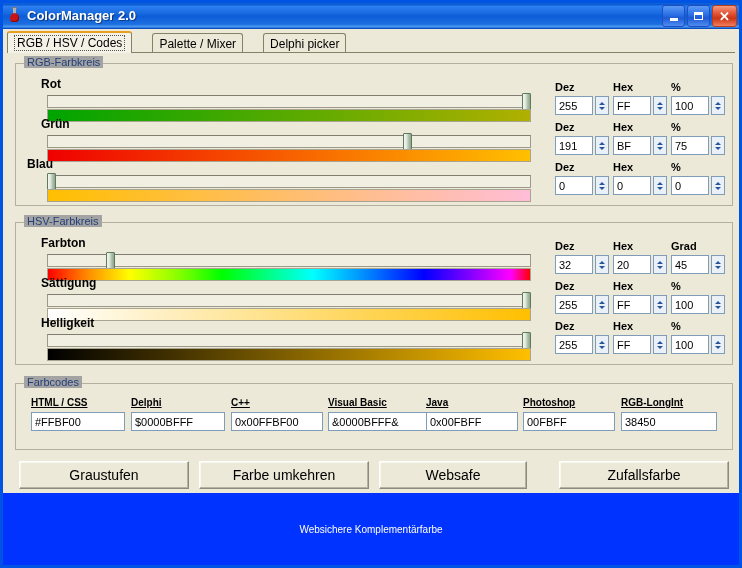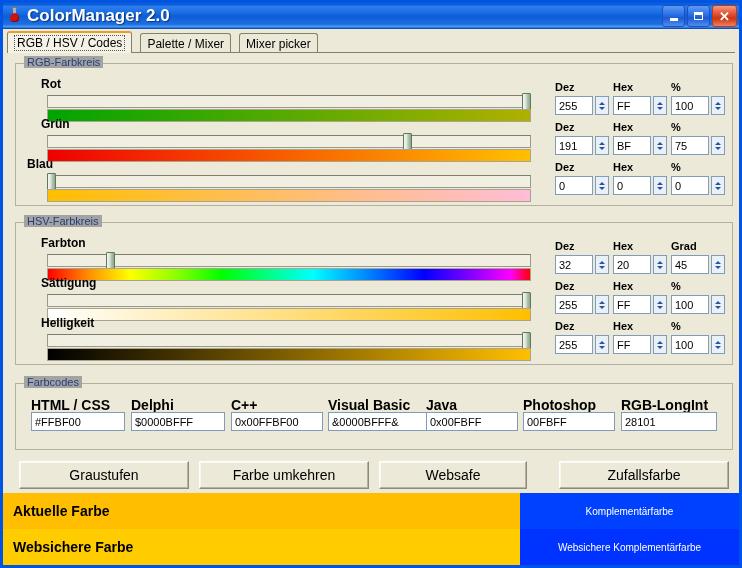--- a/index.html
+++ b/index.html
@@ -30,21 +30,21 @@
     background:#c81414;border-radius:50% 50% 50% 50%/60% 60% 40% 40%;
     box-shadow:inset -1px -1px 0 #8a0a0a;
   }
   .tb-icon .flask-neck{
     position:absolute;left:7px;top:1px;width:3px;height:7px;background:#b0b0b0;
   }
   .tb-icon .flask-cap{
     position:absolute;left:6px;top:0px;width:5px;height:2px;background:#7a7a7a;
   }
   .tb-title{
-    color:#fff;font-size:17px;font-weight:bold;
+    color:#fff;font-size:13px;font-weight:bold;
     text-shadow:1px 1px 1px rgba(0,0,0,.45);
     letter-spacing:0px;white-space:nowrap;
   }
   .tb-buttons{
     position:absolute;right:2px;top:2px;display:flex;gap:2px;
   }
   .tb-btn{
     width:21px;height:20px;border-radius:3px;
     border:1px solid #1f4fbf;
     display:flex;align-items:center;justify-content:center;
@@ -65,21 +65,21 @@
     position:absolute;top:28px;left:4px;right:4px;height:22px;
     display:flex;align-items:flex-end;
   }
   .tab{
     height:20px;box-sizing:border-box;
     background:#ece9d8;
     border:1px solid #848266;
     border-bottom:none;
     border-radius:3px 3px 0 0;
     display:flex;align-items:center;justify-content:center;
-    padding:0 6px;margin-right:8px;
+    padding:0 6px;margin-right:20px;
     font-size:12px;color:#000;white-space:nowrap;
   }
   .tab.active{
     height:22px;
     background:#f4f2e6;
     border-top:2px solid #e8a020;
     position:relative;z-index:2;
   }
   .tab.active .tablabel{
     border:1px dotted #55534a;padding:0 2px;
@@ -135,21 +135,21 @@
     position:absolute;width:14px;height:19px;box-sizing:border-box;
     background:#eaf0f8;border:1px solid #7f9db9;
     display:flex;flex-direction:column;align-items:center;justify-content:center;
   }
   .spin .ar{
     width:0;height:0;border-left:3px solid transparent;border-right:3px solid transparent;
   }
   .spin .up{border-bottom:3px solid #27539c;margin-bottom:2px;}
   .spin .dn{border-top:3px solid #27539c;}
   
-  .code-label{position:absolute;font-size:14px;font-weight:bold;color:#000;}
+  .code-label{position:absolute;font-size:10px;font-weight:bold;color:#000;text-decoration:underline;}
   .code-box{
     position:absolute;height:19px;box-sizing:border-box;
     background:#fff;border:1px solid #7f9db9;
     font-size:11px;color:#000;
     display:flex;align-items:center;padding-left:3px;
     white-space:nowrap;overflow:hidden;
   }
   
   .actbtn{
     position:absolute;height:28px;top:458px;box-sizing:border-box;
@@ -197,21 +197,21 @@
   </div>
 
   <div class="tabstrip" id="tabstrip">
       <div class="tab active">
         <span class="tablabel">RGB / HSV / Codes</span>
       </div>
       <div class="tab">
         <span class="tablabel">Palette / Mixer</span>
       </div>
       <div class="tab">
-        <span class="tablabel">Mixer picker</span>
+        <span class="tablabel">Delphi picker</span>
       </div>
     </div>
   <div class="tabline"></div>
 
   <div class="group" id="grp-rgb">
     <div class="group-legend">RGB-Farbkreis</div>
   </div>
 
   <div class="group" id="grp-hsv">
     <div class="group-legend">HSV-Farbkreis</div>
@@ -360,47 +360,36 @@
       <div class="code-box" style="left: 128px; top: 409px; width: 94px;">$0000BFFF</div>
       <div class="code-label" style="left: 228px; top: 394px;">C++</div>
       <div class="code-box" style="left: 228px; top: 409px; width: 92px;">0x00FFBF00</div>
       <div class="code-label" style="left: 325px; top: 394px;">Visual Basic</div>
       <div class="code-box" style="left: 325px; top: 409px; width: 112px;">&amp;0000BFFF&amp;</div>
       <div class="code-label" style="left: 423px; top: 394px;">Java</div>
       <div class="code-box" style="left: 423px; top: 409px; width: 92px;">0x00FBFF</div>
       <div class="code-label" style="left: 520px; top: 394px;">Photoshop</div>
       <div class="code-box" style="left: 520px; top: 409px; width: 92px;">00FBFF</div>
       <div class="code-label" style="left: 618px; top: 394px;">RGB-LongInt</div>
-      <div class="code-box" style="left: 618px; top: 409px; width: 96px;">28101</div>
+      <div class="code-box" style="left: 618px; top: 409px; width: 96px;">38450</div>
       <div class="actbtn" style="left: 16px; width: 170px;">
         <span>Graustufen</span>
       </div>
       <div class="actbtn" style="left: 196px; width: 170px;">
         <span>Farbe umkehren</span>
       </div>
       <div class="actbtn" style="left: 376px; width: 148px;">
         <span>Websafe</span>
       </div>
       <div class="actbtn" style="left: 556px; width: 170px;">
         <span>Zufallsfarbe</span>
       </div>
     </div>
 
   <div class="panels">
-    <div class="panel-left">
-      <div class="pcell left-lbl" id="cell-current" style="background: rgb(255, 191, 0);">
-        <span>Aktuelle Farbe</span>
-      </div>
-      <div class="pcell left-lbl" id="cell-websafe" style="background: rgb(255, 204, 0);">
-        <span>Websichere Farbe</span>
-      </div>
-    </div>
     <div class="panel-right">
-      <div class="pcell right-lbl" id="cell-comp" style="background: rgb(0, 64, 255);">
-        <span>Komplementärfarbe</span>
-      </div>
       <div class="pcell right-lbl" id="cell-wcomp" style="background: rgb(0, 51, 255);">
         <span>Websichere Komplementärfarbe</span>
       </div>
     </div>
   </div>
 
 </div>
 
 </body></html>

